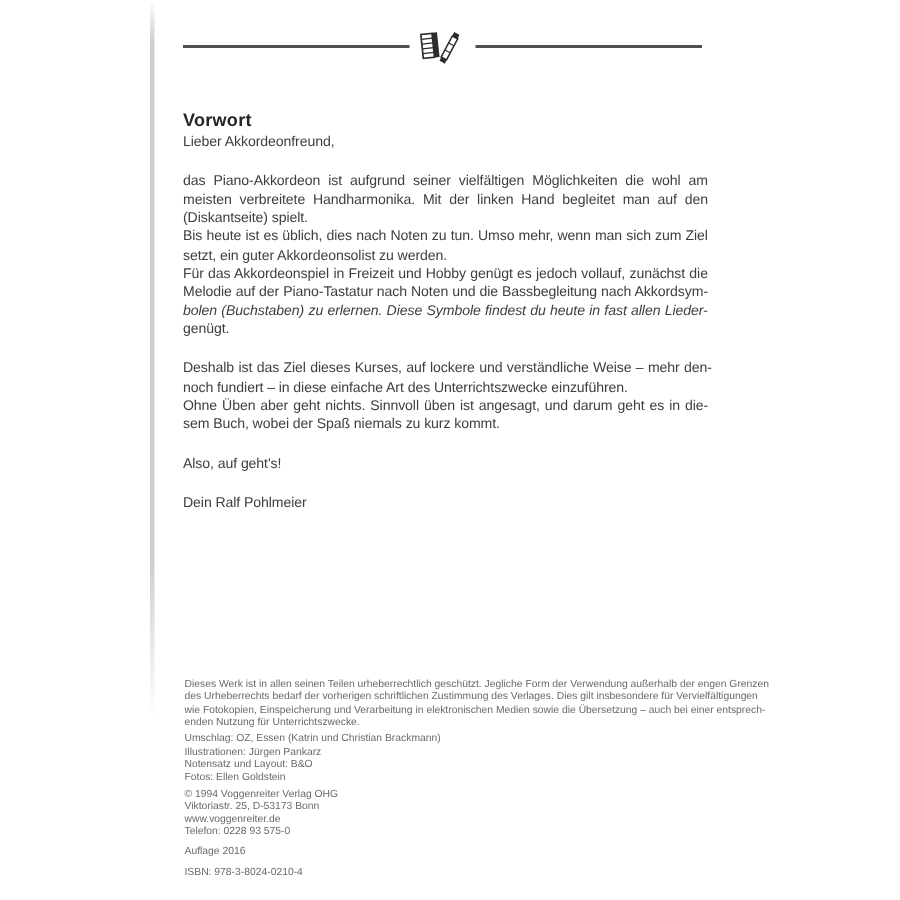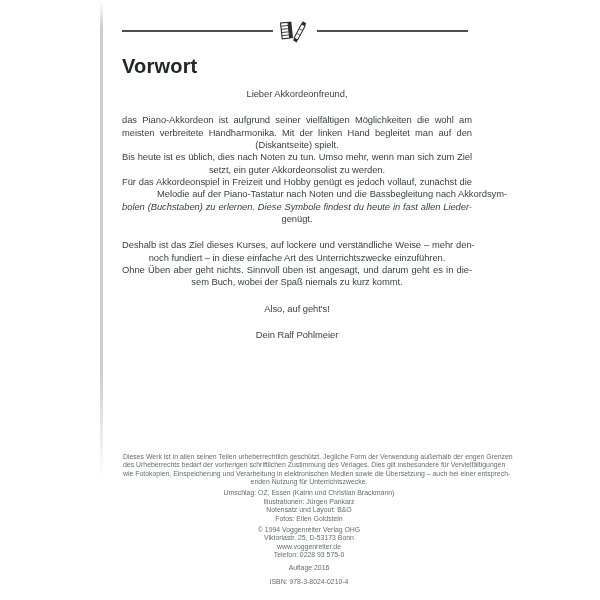--- a/index.html
+++ b/index.html
@@ -21,32 +21,32 @@
       rgba(198,202,205,0) 100%);
   }
   .header-rule {
     position: absolute; left: 122px; top: 17px;
     width: 346px; height: 28px;
     display: flex; align-items: center;
   }
   .rule-seg { flex: 1; height: 1.4px; background: #4d4f50; }
   .accordion-icon { width: 34px; height: 30px; margin: 0 5px; flex: 0 0 auto; }
   .page-title {
-    position: absolute; left: 122px; top: 55px;
-    font-size: 20px; font-weight: bold;
+    position: absolute; left: 122px; top: 73px;
+    font-size: 12px; font-weight: bold;
     color: #242526; letter-spacing: 0.2px;
   }
   .body-text {
     position: absolute; left: 122px; top: 88px;
     width: 350px;
     font-size: 9.4px; line-height: 12.33px;
     color: #3c3e3f; letter-spacing: -0.05px;
   }
   .body-text .para.gap { margin-top: 14px; }
-  .line { white-space: nowrap; text-align: center; }
+  .line { white-space: nowrap; }
   .imprint {
     position: absolute; left: 123px; top: 453px;
     width: 372px;
     font-size: 6.9px; line-height: 8.45px;
     color: #676a6c;
   }
   .imprint .iblock + .iblock { margin-top: 2.6px; }
   .imprint .iblock:nth-child(n+4) { margin-top: 4.8px; }
 </style>
 </head>
@@ -88,21 +88,21 @@
         <div class="line just" style="word-spacing: 2.78px;"><span>das Piano-Akkordeon ist aufgrund seiner vielfältigen Möglichkeiten die wohl am</span></div>
         <div class="line just" style="word-spacing: 2.65px;"><span>meisten verbreitete Handharmonika. Mit der linken Hand begleitet man auf den</span></div>
         <div class="line"><span>(Diskantseite) spielt.</span></div>
       </div>
       <div class="para">
         <div class="line just" style="word-spacing: 0.21px;"><span>Bis heute ist es üblich, dies nach Noten zu tun. Umso mehr, wenn man sich zum Ziel</span></div>
         <div class="line"><span>setzt, ein guter Akkordeonsolist zu werden.</span></div>
       </div>
       <div class="para">
         <div class="line just" style="word-spacing: 0.28px;"><span>Für das Akkordeonspiel in Freizeit und Hobby genügt es jedoch vollauf, zunächst die</span></div>
-        <div class="line just" style="word-spacing: 0.12px; margin-left: 35px;"><span>Melodie auf der Piano-Tastatur nach Noten und die Bassbegleitung nach Akkordsym-</span></div>
+        <div class="line just" style="word-spacing: 0.12px;"><span>Melodie auf der Piano-Tastatur nach Noten und die Bassbegleitung nach Akkordsym-</span></div>
         <div class="line just" style="word-spacing: 0.33px; font-style: italic;"><span>bolen (Buchstaben) zu erlernen. Diese Symbole findest du heute in fast allen Lieder-</span></div>
         <div class="line"><span>genügt.</span></div>
       </div>
       <div class="para gap">
         <div class="line just" style="word-spacing: 0.36px;"><span>Deshalb ist das Ziel dieses Kurses, auf lockere und verständliche Weise – mehr den-</span></div>
         <div class="line"><span>noch fundiert – in diese einfache Art des Unterrichtszwecke einzuführen.</span></div>
       </div>
       <div class="para">
         <div class="line just" style="word-spacing: 0.76px;"><span>Ohne Üben aber geht nichts. Sinnvoll üben ist angesagt, und darum geht es in die-</span></div>
         <div class="line"><span>sem Buch, wobei der Spaß niemals zu kurz kommt.</span></div>

